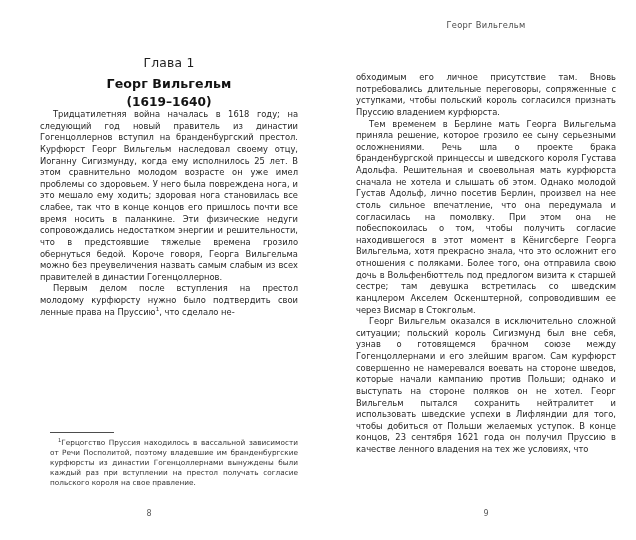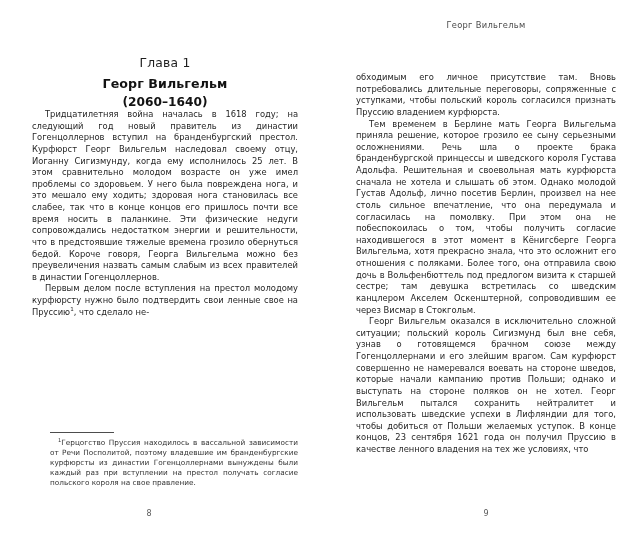--- a/index.html
+++ b/index.html
@@ -24,21 +24,21 @@
   }
 
   .page {
     position: relative;
     width: 318px;
     height: 540px;
     box-sizing: border-box;
   }
 
   .page-left {
-    padding: 0 20px 0 32px;
+    padding: 0 20px 0 40px;
   }
 
   .page-right {
     padding: 0 20px 0 38px;
   }
 
   
   .running-head {
     position: absolute;
     top: 20px;
@@ -159,26 +159,26 @@
 </head>
 <body>
 
 <div class="book-spread">
 
   <div class="page page-left">
 
     <div class="chapter-head">
       <p class="chapter-label">Глава 1</p>
       <p class="chapter-title">Георг Вильгельм</p>
-      <p class="chapter-dates">(2060–1640)</p>
+      <p class="chapter-dates">(1619–1640)</p>
     </div>
 
     <div class="body-block">
       <p class="para">Тридцатилетняя война началась в 1618 году; на следующий год новый правитель из династии Гогенцоллернов вступил на бранденбургский престол. Курфюрст Георг Вильгельм наследовал своему отцу, Иоганну Сигизмунду, когда ему исполнилось 25 лет. В этом сравнительно молодом возрасте он уже имел проблемы со здоровьем. У него была повреждена нога, и это мешало ему ходить; здоровая нога становилась все слабее, так что в конце концов его пришлось почти все время носить в паланкине. Эти физические недуги сопровождались недостатком энергии и решительности, что в предстоявшие тяжелые времена грозило обернуться бедой. Короче говоря, Георга Вильгельма можно без преувеличения назвать самым слабым из всех правителей в династии Гогенцоллернов.</p>
-      <p class="para"><span>Первым делом после вступления на престол молодому курфюрсту нужно было подтвердить свои ленные свое на Пруссию</span><sup class="fn-ref">1</sup><span>, что сделало не-</span></p>
+      <p class="para"><span>Первым делом после вступления на престол молодому курфюрсту нужно было подтвердить свои ленные права на Пруссию</span><sup class="fn-ref">1</sup><span>, что сделало не-</span></p>
     </div>
 
     <div class="footnote-zone">
       <div class="footnote-rule"></div>
       <p class="footnote"><sup class="fn-num">1</sup><span>Герцогство Пруссия находилось в вассальной зависимости от Речи Посполитой, поэтому владевшие им бранденбургские курфюрсты из династии Гогенцоллернами вынуждены были каждый раз при вступлении на престол получать согласие польского короля на свое правление.</span></p>
     </div>
 
     <div class="folio folio-left">8</div>
   </div>
 

